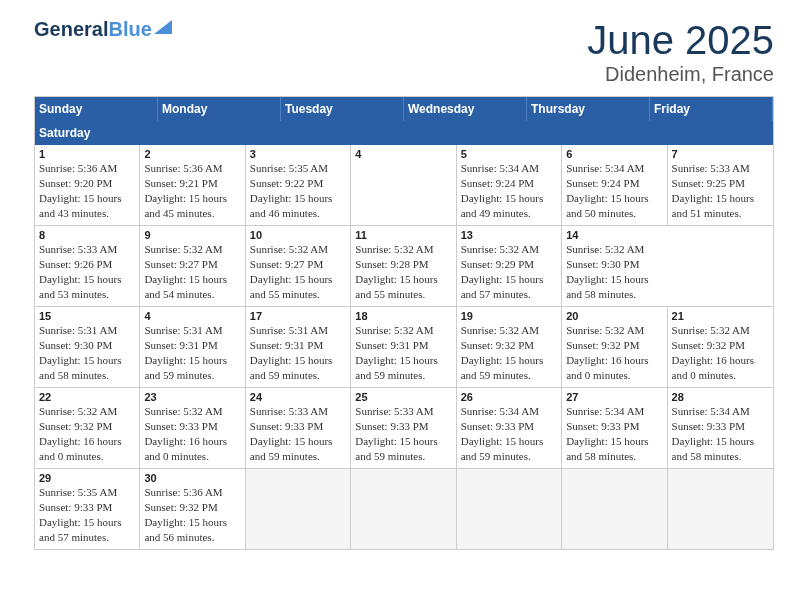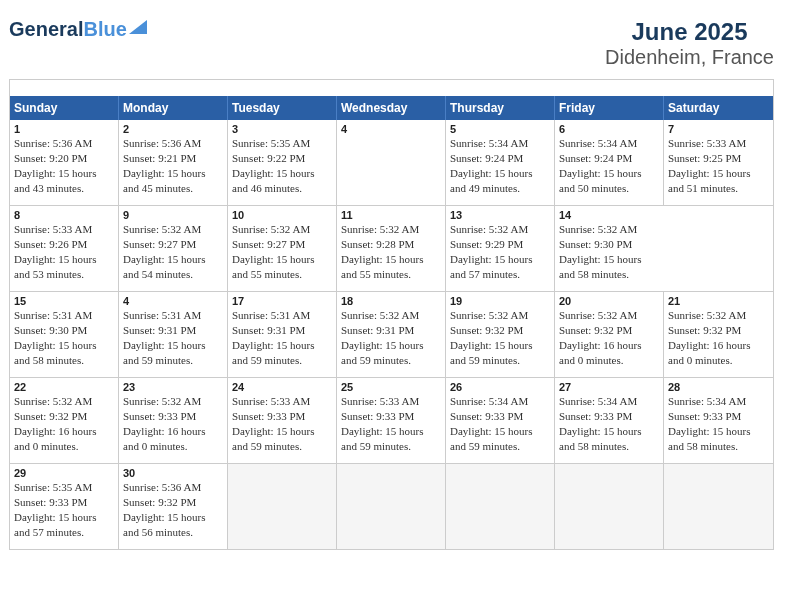--- a/index.html
+++ b/index.html
@@ -6,21 +6,21 @@
     body {
       font-family: Arial, sans-serif;
       background: #fff;
       width: 792px;
       height: 612px;
       overflow: hidden;
     }
     .page {
       width: 792px;
       height: 560px;
-      padding: 18px 18px 10px 9px;
+      padding: 18px 18px 10px 34px;
       display: flex;
       flex-direction: column;
     }
     .header {
       display: flex;
       justify-content: space-between;
       align-items: flex-start;
       margin-bottom: 10px;
     }
     .logo {
@@ -33,41 +33,40 @@
       color: #1a3a5c;
       line-height: 1.1;
     }
     .logo-text span {
       color: #4a90d9;
     }
     .title-block {
       text-align: right;
     }
     .title-block h1 {
-      font-size: 24px;
+      font-size: 40px;
       color: #1a3a5c;
-      font-weight: bold;
+      font-weight: normal;
       text-align: center;
     }
     .title-block h2 {
       font-size: 20px;
       color: #555;
       font-weight: normal;
     }
     .calendar {
       flex: 1;
       display: flex;
       flex-direction: column;
       border: 1px solid #ccc;
     }
     .cal-header {
       display: grid;
-      grid-template-columns: repeat(7, 1fr);
+      grid-template-columns: repeat(6, 1fr);
       background: #2a5fa5;
-      margin-top: 16px;
     }
     .cal-header-cell {
       color: #fff;
       font-size: 12px;
       font-weight: bold;
       padding: 5px 4px;
       text-align: left;
       border-right: 1px solid #4a7fc5;
     }
     .cal-header-cell:last-child { border-right: none; }

